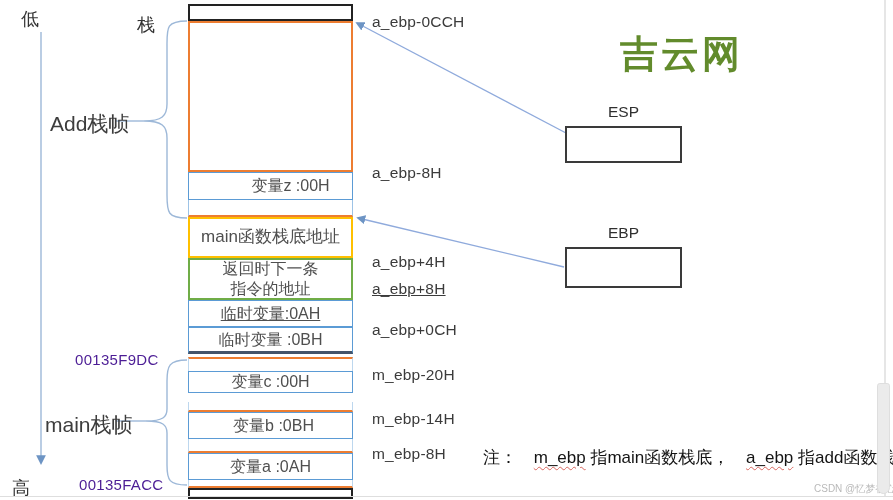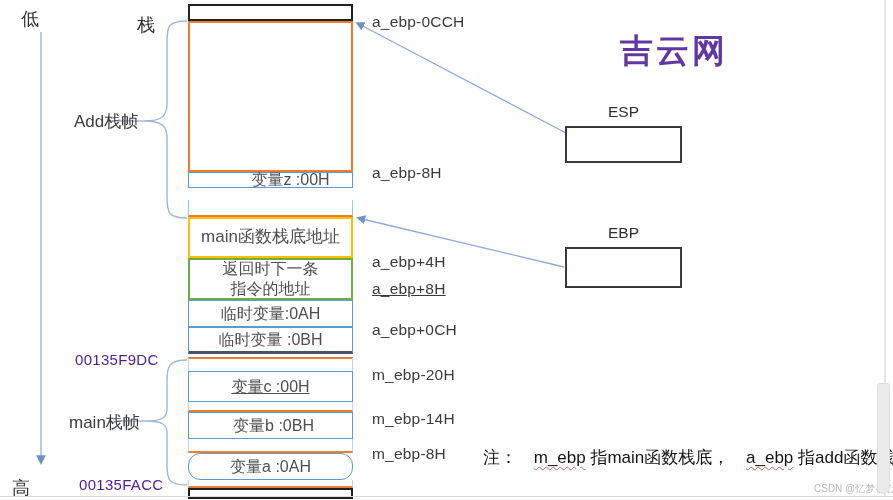--- a/index.html
+++ b/index.html
@@ -18,34 +18,34 @@
   .b-orange{border:2px solid #ed7d31;}
   .b-blue{border:1.8px solid #5b9bd5;}
   .b-yellow{border:2px solid #ffc000;}
   .b-green{border:2px solid #70ad47;}
   .sp-blue-orange{border-left:1.8px solid #9dc3e6;border-right:1.8px solid #9dc3e6;border-bottom:2px solid #ed7d31;}
   .sp-orange-top{border-left:1.5px solid #bdd7ee;border-right:1.5px solid #bdd7ee;border-top:2px solid #ed7d31;}
   .sp-orange-bottom{border-left:1.5px solid #bdd7ee;border-right:1.5px solid #bdd7ee;border-bottom:2px solid #ed7d31;}
   .dark-bottom{border-bottom:3px solid #44546a;}
   
   .lab{position:absolute;font-size:18px;color:#333333;}
-  .frame-lab{position:absolute;font-size:17px;color:#3d3d3d;margin-left:24px;}
+  .frame-lab{position:absolute;font-size:21px;color:#3d3d3d;}
   .addr{position:absolute;font-size:15px;color:#4c1d95;letter-spacing:0.3px;}
   .offset{position:absolute;left:372px;font-size:15.5px;color:#3b3b3b;letter-spacing:0.2px;}
   
   .reg-box{position:absolute;left:565px;width:117px;box-sizing:border-box;border:2px solid #3a3a3a;background:#ffffff;}
   .reg-lab{position:absolute;left:565px;width:117px;text-align:center;font-size:15.5px;color:#2f2f2f;}
   
   .note{position:absolute;left:483px;top:446px;font-size:17px;color:#141414;white-space:nowrap;}
   .note .seg{display:inline;}
   .note .seg-u{text-decoration:underline wavy 1px #d9675f;text-underline-offset:3px;}
   .note .gap-left{margin-left:12px;}
   
-  .watermark{position:absolute;left:620px;top:29px;font-size:33px;font-weight:700;
-    color:#4c1d95;letter-spacing:3px;opacity:0.88;}
+  .watermark{position:absolute;left:620px;top:29px;font-size:38px;font-weight:700;
+    color:#4d7c0f;letter-spacing:3px;opacity:0.88;}
   .credit{position:absolute;left:814px;top:482px;font-size:10px;color:#b9b9b9;white-space:nowrap;}
   .edge-line{position:absolute;left:884px;top:0;width:1.5px;height:497px;background:#e6e6e6;}
   .scroll-thumb{position:absolute;left:877px;top:383px;width:13px;height:111px;background:#ebebeb;
     border:1px solid #dedede;box-sizing:border-box;border-radius:3px 3px 7px 7px;}
   .bottom-line{position:absolute;left:0;top:495.5px;width:893px;height:1.5px;background:#dedede;}
 </style>
 </head>
 <body>
 
 <div class="screen">
@@ -75,33 +75,33 @@
   <div class="lab" style="left:137px;top:13px;">栈</div>
 
   <div class="frame-lab" style="left:50px;top:110px;">Add栈帧</div>
   <div class="frame-lab" style="left:45px;top:411px;">main栈帧</div>
 
   <div class="addr" style="left:75px;top:351px;">00135F9DC</div>
   <div class="addr" style="left:79px;top:476px;">00135FACC</div>
 
   <div class="cell b-black" style="top:4px;height:17px;"></div>
   <div class="cell b-orange" style="top:21px;height:151px;"></div>
-  <div class="cell b-blue" style="top:172px;height:16px;padding-left:40px;">变量z :00H</div>
+  <div class="cell b-blue" style="top:172px;height:28px;padding-left:40px;">变量z :00H</div>
   <div class="cell sp-blue-orange" style="top:200px;height:17px;"></div>
   <div class="cell b-green" style="top:258px;height:42px;">返回时下一条
 指令的地址</div>
   <div class="cell b-yellow" style="top:217px;height:41px;font-size:17px;">main函数栈底地址</div>
-  <div class="cell b-blue" style="top:300px;height:27px;">临时变量:0AH</div>
+  <div class="cell b-blue" style="top:300px;height:27px;text-decoration:underline;">临时变量:0AH</div>
   <div class="cell b-blue dark-bottom" style="top:327px;height:27px;">临时变量 :0BH</div>
   <div class="cell sp-orange-top" style="top:357px;height:14px;"></div>
-  <div class="cell b-blue" style="top:371px;height:31px;text-decoration:underline;">变量c :00H</div>
+  <div class="cell b-blue" style="top:371px;height:22px;">变量c :00H</div>
   <div class="cell sp-orange-bottom" style="top:402px;height:10px;"></div>
   <div class="cell b-blue" style="top:412px;height:27px;padding-left:6px;">变量b :0BH</div>
   <div class="cell sp-orange-bottom" style="top:439px;height:14px;"></div>
-  <div class="cell b-blue" style="top:453px;height:27px;border-radius:12px;">变量a :0AH</div>
+  <div class="cell b-blue" style="top:453px;height:27px;">变量a :0AH</div>
   <div class="cell sp-orange-bottom" style="top:480px;height:8px;"></div>
   <div class="cell b-black" style="top:488px;height:11px;"></div>
 
   <div class="offset" style="top:13px;">a_ebp-0CCH</div>
   <div class="offset" style="top:164px;">a_ebp-8H</div>
   <div class="offset" style="top:253px;text-align:center;">a_ebp+4H</div>
   <div class="offset" style="top:280px;text-decoration:underline;">a_ebp+8H</div>
   <div class="offset" style="top:321px;">a_ebp+0CH</div>
   <div class="offset" style="top:366px;text-align:right;">m_ebp-20H</div>
   <div class="offset" style="top:410px;">m_ebp-14H</div>

